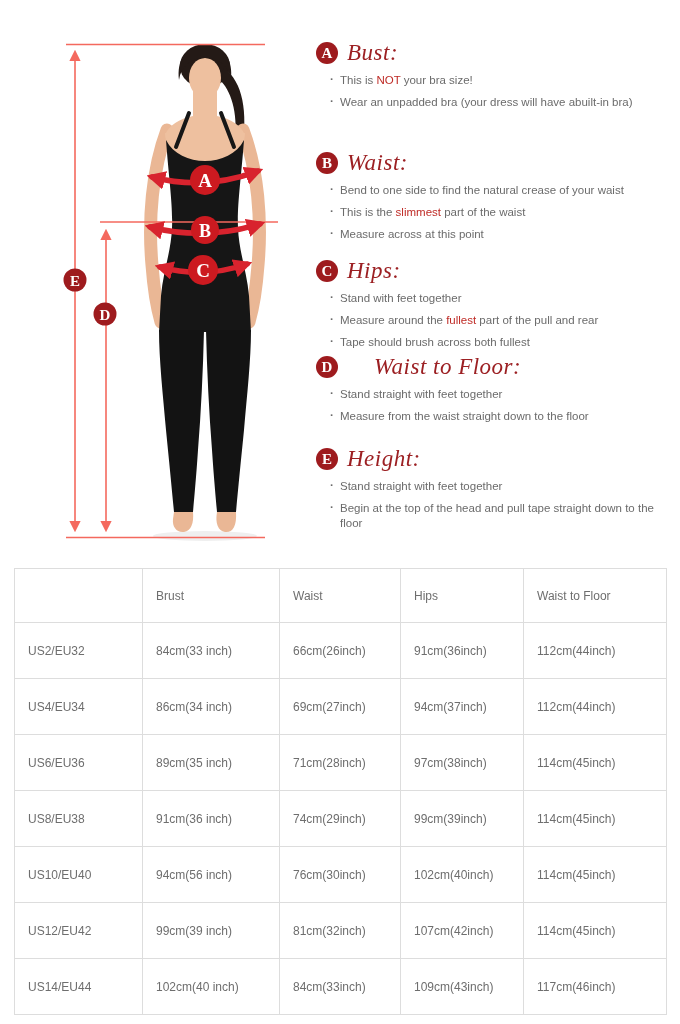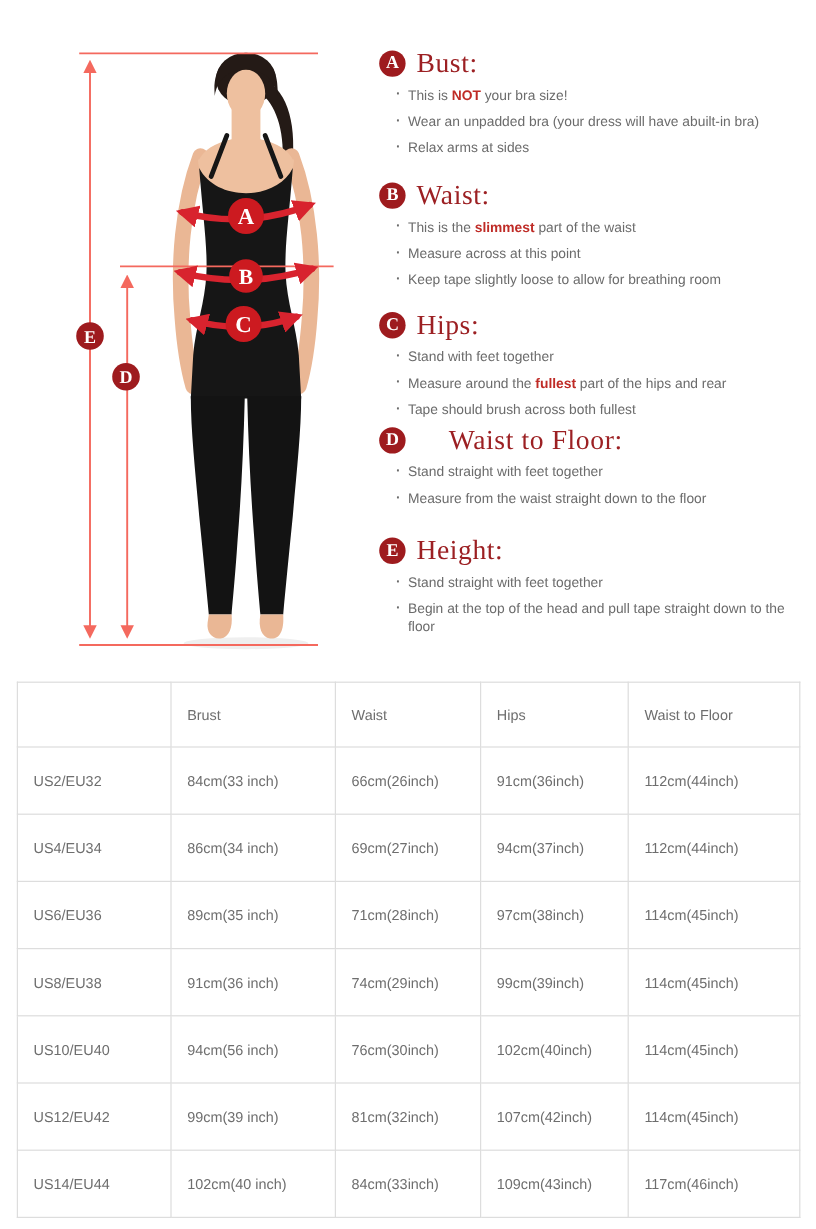--- a/index.html
+++ b/index.html
@@ -9,26 +9,26 @@
   
   .guide{position:absolute;top:0;left:0;width:680px;height:560px;}
   .figure-svg{position:absolute;top:0;left:0;}
 
   .measure-section{position:absolute;left:316px;width:358px;}
   .sec-head{display:flex;align-items:center;}
   .badge{flex:0 0 auto;width:22px;height:22px;border-radius:50%;background:#9e1b1e;color:#fff;
          font-family:"Liberation Serif",serif;font-weight:bold;font-size:15px;line-height:22px;
          text-align:center;display:inline-block;}
   .sec-title{margin:0 0 0 9px;font-family:"Liberation Serif",serif;font-weight:normal;
-             font-size:23px;color:#9c2023;letter-spacing:.5px;}
+             font-size:23px;color:#9c2023;letter-spacing:.5px;font-style:italic;}
   .sec-title.indent{margin-left:36px;}
   ul.bullets{margin:7px 0 0 0;padding:0 0 0 24px;list-style:none;}
   ul.bullets li{position:relative;margin-bottom:7px;font-size:11.5px;line-height:1.3;color:#6b6b6b;}
   ul.bullets li::before{content:"·";position:absolute;left:-10px;top:-1px;font-weight:bold;color:#6b6b6b;}
-  .hl{color:#bf2b26;font-weight:bold;}
+  .hl{color:#bf2b26;font-weight:normal;}
 
   
   table.size-table{position:absolute;top:568px;left:14px;width:652px;border-collapse:collapse;
                    font-size:12px;color:#6e6e6e;table-layout:fixed;padding-left:20px;}
   table.size-table th,table.size-table td{border:1px solid #ddd;text-align:left;
                    padding:0 4px 0 13px;font-weight:normal;vertical-align:middle;}
   table.size-table thead th{height:53px;}
   table.size-table tbody td{height:55px;}
 </style>
 </head>
@@ -108,44 +108,43 @@
     </svg>
 
     <section class="measure-section" style="top:40px">
       <div class="sec-head">
         <span class="badge">A</span>
         <h2 class="sec-title">Bust:</h2>
       </div>
       <ul class="bullets">
         <li><span>This is </span><b class="hl">NOT</b><span> your bra size!</span></li>
         <li><span>Wear an unpadded bra (your dress will have abuilt-in bra)</span><b class="hl"></b><span></span></li>
-        <li><span>Relax arms at sides</span><b class="hl"></b><span></span></li>
       </ul>
     </section>
 
     <section class="measure-section" style="top:150px">
       <div class="sec-head">
         <span class="badge">B</span>
         <h2 class="sec-title">Waist:</h2>
       </div>
       <ul class="bullets">
+        <li><span>Bend to one side to find the natural crease of your waist</span><b class="hl"></b><span></span></li>
         <li><span>This is the </span><b class="hl">slimmest</b><span> part of the waist</span></li>
         <li><span>Measure across at this point</span><b class="hl"></b><span></span></li>
-        <li><span>Keep tape slightly loose to allow for breathing room</span><b class="hl"></b><span></span></li>
       </ul>
     </section>
 
     <section class="measure-section" style="top:258px">
       <div class="sec-head">
         <span class="badge">C</span>
         <h2 class="sec-title">Hips:</h2>
       </div>
       <ul class="bullets">
         <li><span>Stand with feet together</span><b class="hl"></b><span></span></li>
-        <li><span>Measure around the </span><b class="hl">fullest</b><span> part of the hips and rear</span></li>
+        <li><span>Measure around the </span><b class="hl">fullest</b><span> part of the pull and rear</span></li>
         <li><span>Tape should brush across both fullest</span><b class="hl"></b><span></span></li>
       </ul>
     </section>
 
     <section class="measure-section" style="top:354px">
       <div class="sec-head">
         <span class="badge">D</span>
         <h2 class="sec-title indent">Waist to Floor:</h2>
       </div>
       <ul class="bullets">

